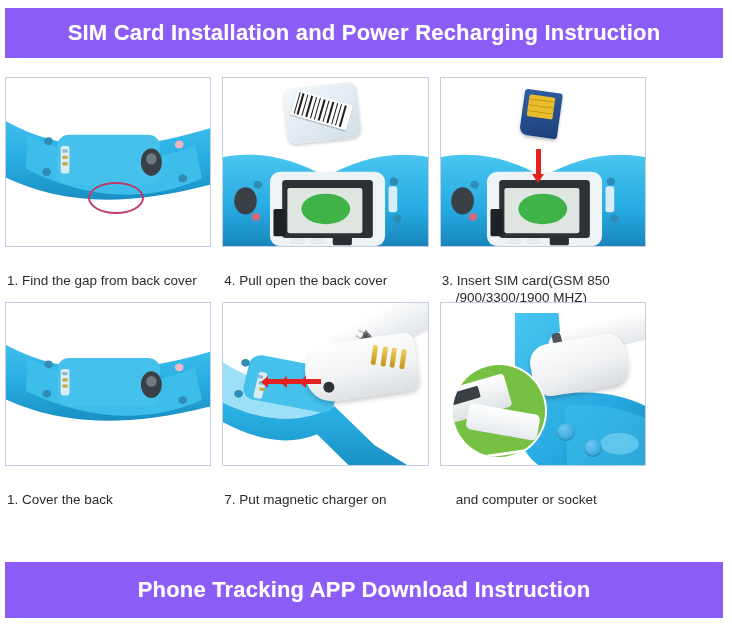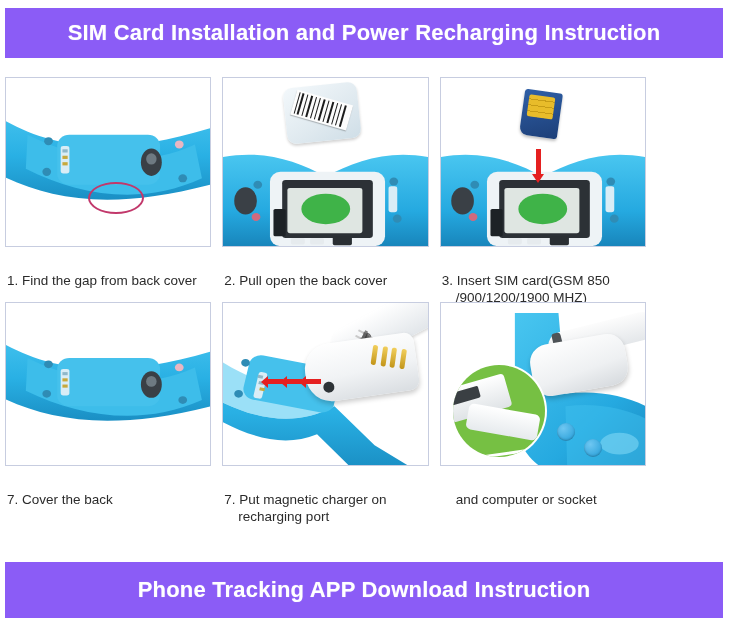--- a/index.html
+++ b/index.html
@@ -400,21 +400,21 @@
             <i style="left:28px;width:2px"></i>
               <i style="left:33px"></i>
               <i style="left:37px;width:2px"></i>
             <i style="left:42px"></i>
               <i style="left:46px"></i>
               <i style="left:50px;width:2px"></i>
           </div>
         </div>
       </div>
       <div class="caption">
-        <span>2. Pull open the back cover</span>
+        <span>4. Pull open the back cover</span>
       </div>
     </div>
 
     <div class="cell">
       <div class="photo">
         <div class="band">
           <svg viewBox="0 0 300 200" preserveAspectRatio="none">
             <defs>
               <linearGradient id="bg3" x1="0" y1="0" x2="0" y2="1">
                 <stop offset="0%" stop-color="#49c6f0"></stop>
@@ -437,21 +437,21 @@
             <circle cx="232" cy="162" r="5" fill="#2f8cb5"></circle>
             <ellipse cx="58" cy="140" rx="13" ry="17" fill="#3a4046"></ellipse>
             <rect x="222" y="122" width="10" height="32" rx="3" fill="#d9edf6"></rect>
           </svg>
         </div>
         <div class="sim"></div>
         <div class="red-arrow"></div>
       </div>
       <div class="caption">
         <span>3. Insert SIM card(GSM 850</span>
-        <span class="cont">/900/1200/1900 MHZ)</span>
+        <span class="cont">/900/3300/1900 MHZ)</span>
       </div>
     </div>
   </div>
 
   <div class="row row2">
 
     <div class="cell">
       <div class="photo">
         <div class="band">
           <svg viewBox="0 0 300 200" preserveAspectRatio="none">
@@ -472,21 +472,21 @@
             <rect x="96" y="72" width="10" height="34" rx="3" fill="#d9edf6"></rect>
             <rect x="98" y="76" width="6" height="4" fill="#8fb8c9"></rect>
             <rect x="98" y="84" width="6" height="4" fill="#c7a93d"></rect>
             <rect x="98" y="92" width="6" height="4" fill="#c7a93d"></rect>
             <ellipse cx="200" cy="92" rx="12" ry="17" fill="#3a4046"></ellipse>
             <ellipse cx="200" cy="88" rx="6" ry="7" fill="#6e7a82"></ellipse>
           </svg>
         </div>
       </div>
       <div class="caption">
-        <span>7. Cover the back</span>
+        <span>1. Cover the back</span>
       </div>
     </div>
 
     <div class="cell">
       <div class="photo">
         <div class="band">
           <svg viewBox="0 0 300 200" preserveAspectRatio="none">
             <defs>
               <linearGradient id="bg5" x1="0" y1="0" x2="0" y2="1">
                 <stop offset="0%" stop-color="#49c6f0"></stop>
@@ -518,21 +518,20 @@
           <div class="hole"></div>
         </div>
         <div class="arrows-left">
           <s></s>
             <s></s>
             <s></s>
         </div>
       </div>
       <div class="caption">
         <span>7. Put magnetic charger on</span>
-        <span class="cont">recharging port</span>
       </div>
     </div>
 
     <div class="cell">
       <div class="photo">
         <div class="band">
           <svg viewBox="0 0 300 200" preserveAspectRatio="none">
             <defs>
               <linearGradient id="bg6" x1="0" y1="0" x2="1" y2="1">
                 <stop offset="0%" stop-color="#49c6f0"></stop>

